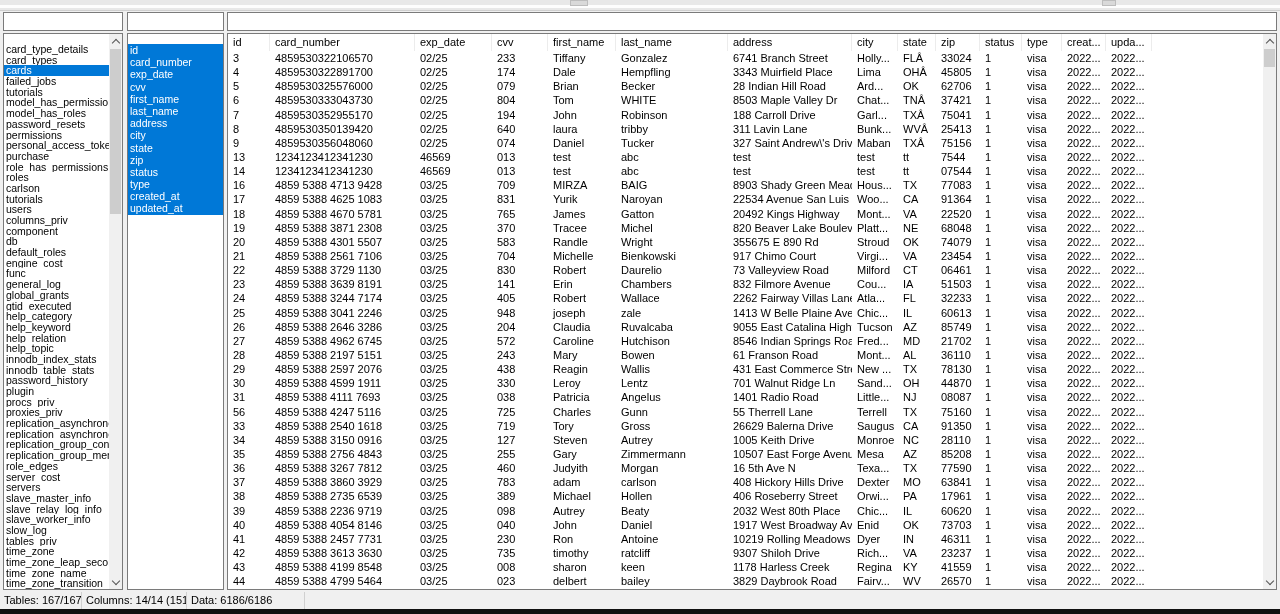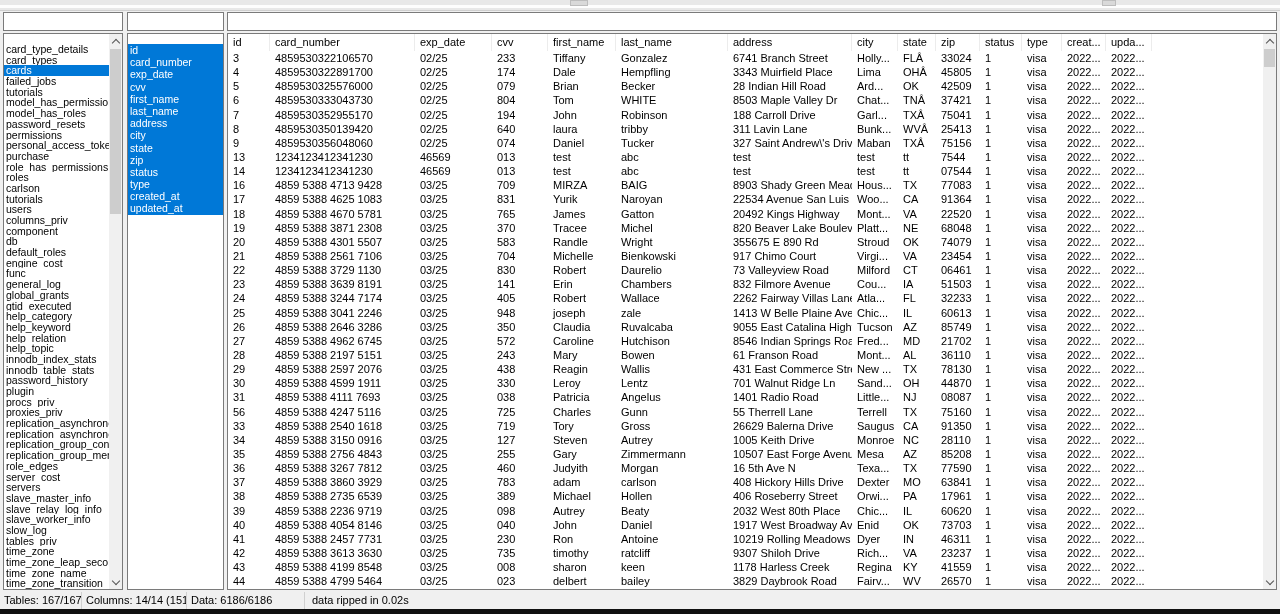--- a/index.html
+++ b/index.html
@@ -207,21 +207,21 @@
       <div class="grow">
         <div class="gcell">5</div>
         <div class="gcell">4859530325576000</div>
         <div class="gcell">02/25</div>
         <div class="gcell">079</div>
         <div class="gcell">Brian</div>
         <div class="gcell">Becker</div>
         <div class="gcell">28 Indian Hill Road</div>
         <div class="gcell">Ard...</div>
         <div class="gcell">OK</div>
-        <div class="gcell">42509</div>
+        <div class="gcell">62706</div>
         <div class="gcell">1</div>
         <div class="gcell">visa</div>
         <div class="gcell">2022...</div>
         <div class="gcell">2022...</div>
         <div class="gcell"></div>
       </div>
       <div class="grow">
         <div class="gcell">6</div>
         <div class="gcell">4859530333043730</div>
         <div class="gcell">02/25</div>
@@ -490,21 +490,21 @@
         <div class="gcell">1</div>
         <div class="gcell">visa</div>
         <div class="gcell">2022...</div>
         <div class="gcell">2022...</div>
         <div class="gcell"></div>
       </div>
       <div class="grow">
         <div class="gcell">26</div>
         <div class="gcell">4859 5388 2646 3286</div>
         <div class="gcell">03/25</div>
-        <div class="gcell">350</div>
+        <div class="gcell">204</div>
         <div class="gcell">Claudia</div>
         <div class="gcell">Ruvalcaba</div>
         <div class="gcell">9055 East Catalina Highway</div>
         <div class="gcell">Tucson</div>
         <div class="gcell">AZ</div>
         <div class="gcell">85749</div>
         <div class="gcell">1</div>
         <div class="gcell">visa</div>
         <div class="gcell">2022...</div>
         <div class="gcell">2022...</div>
@@ -825,15 +825,14 @@
     <div class="sb-btn down">
         <span class="chev down"></span>
       </div>
   </div>
 </div>
 
 <div id="status-bar">
   <div class="sb-sec" id="sb-tables">Tables: 167/167</div>
   <div class="sb-sec" id="sb-columns">Columns: 14/14 (1513)</div>
   <div class="sb-sec" id="sb-data">Data: 6186/6186</div>
-  <div class="sb-sec" id="sb-msg">data ripped in 0.02s</div>
 </div>
 <div class="bottomstrip"></div>
 
 </body></html>

